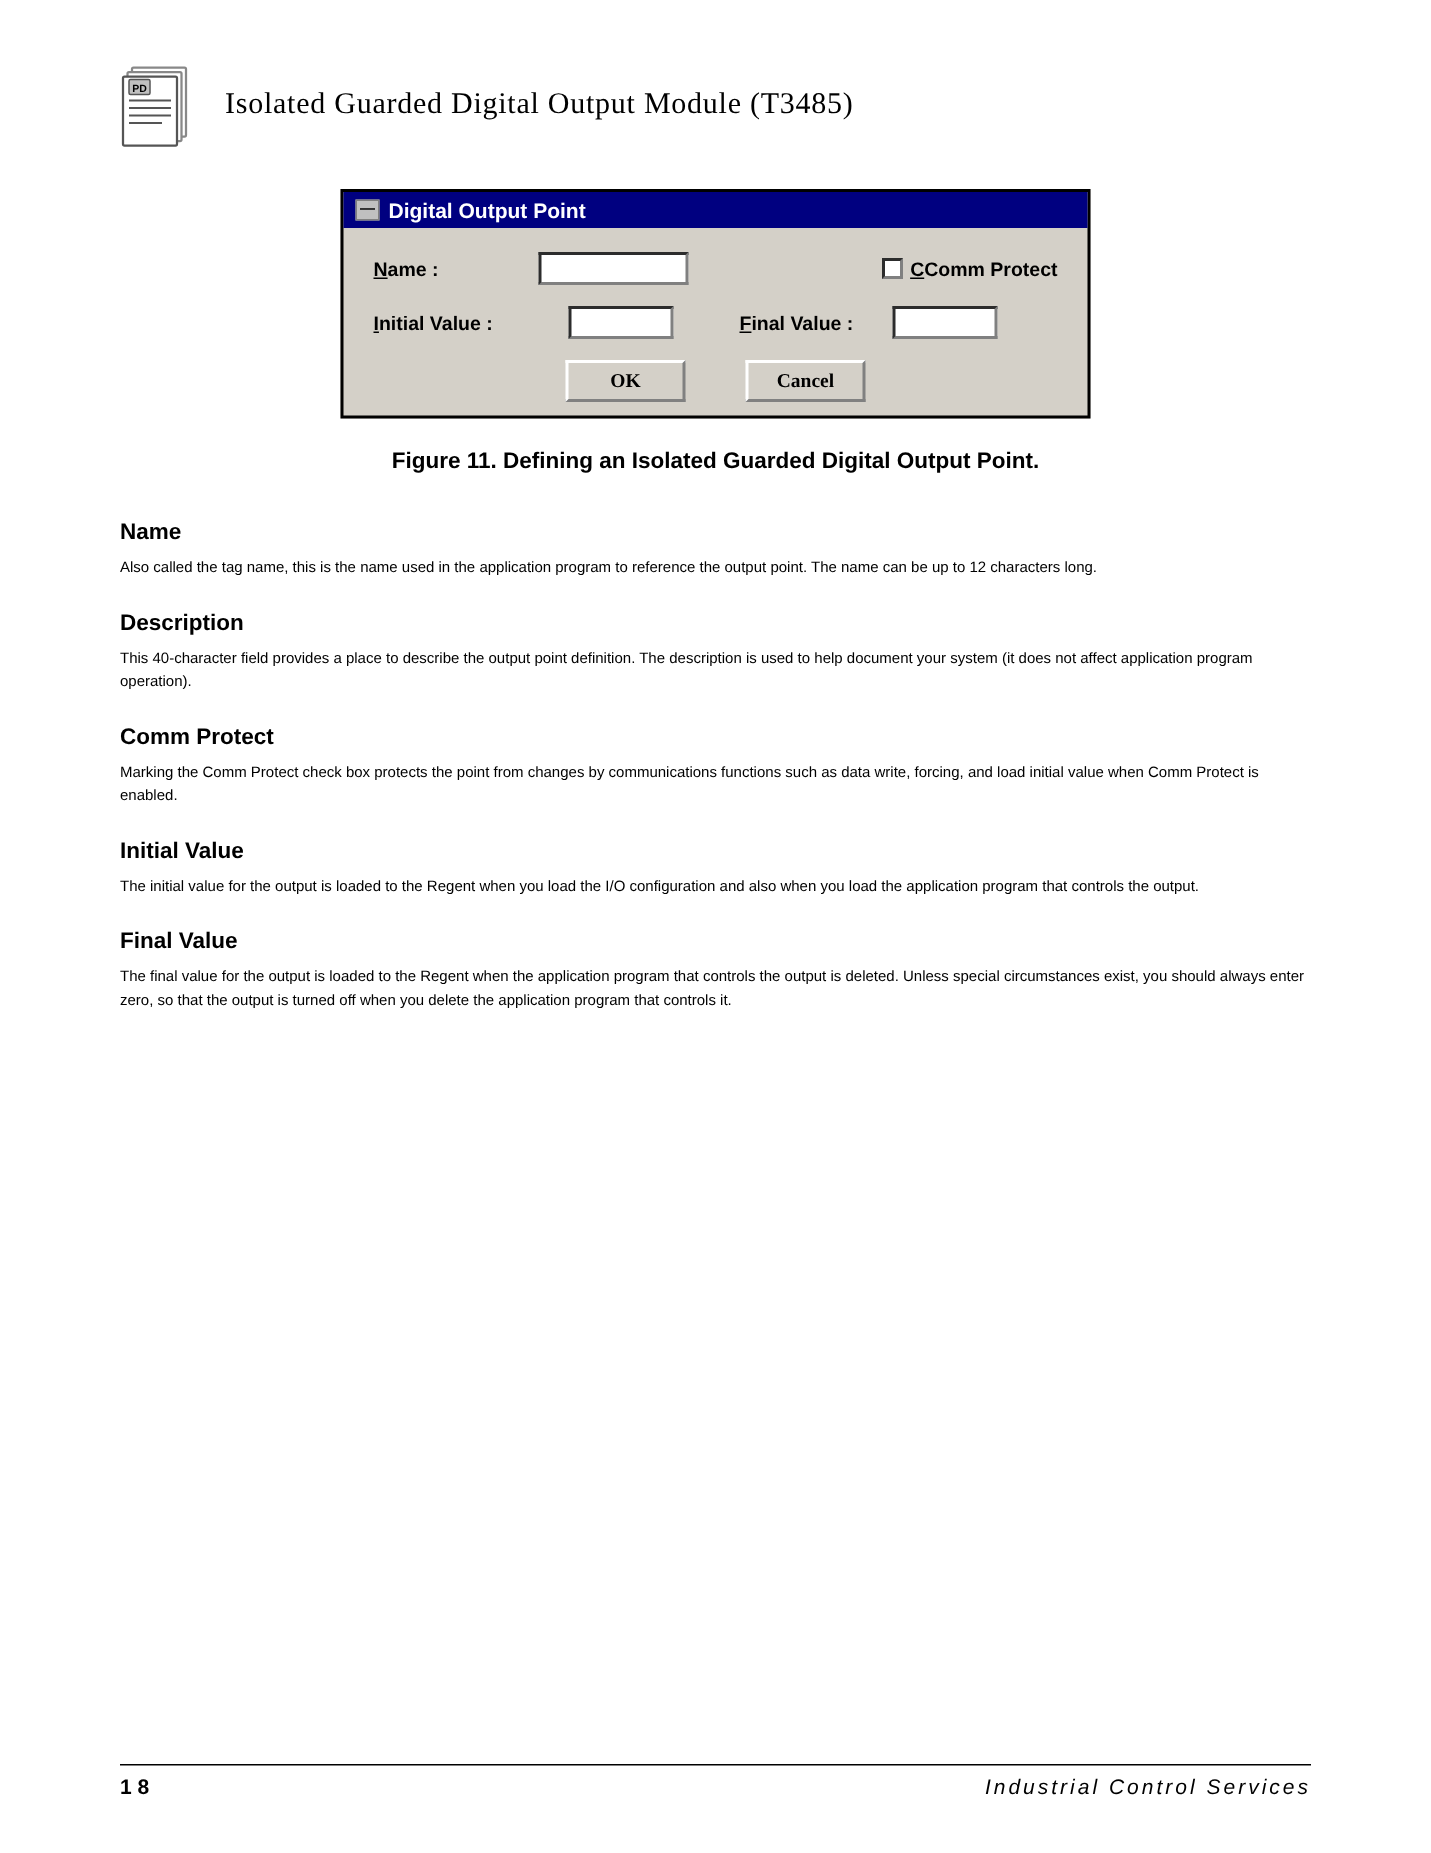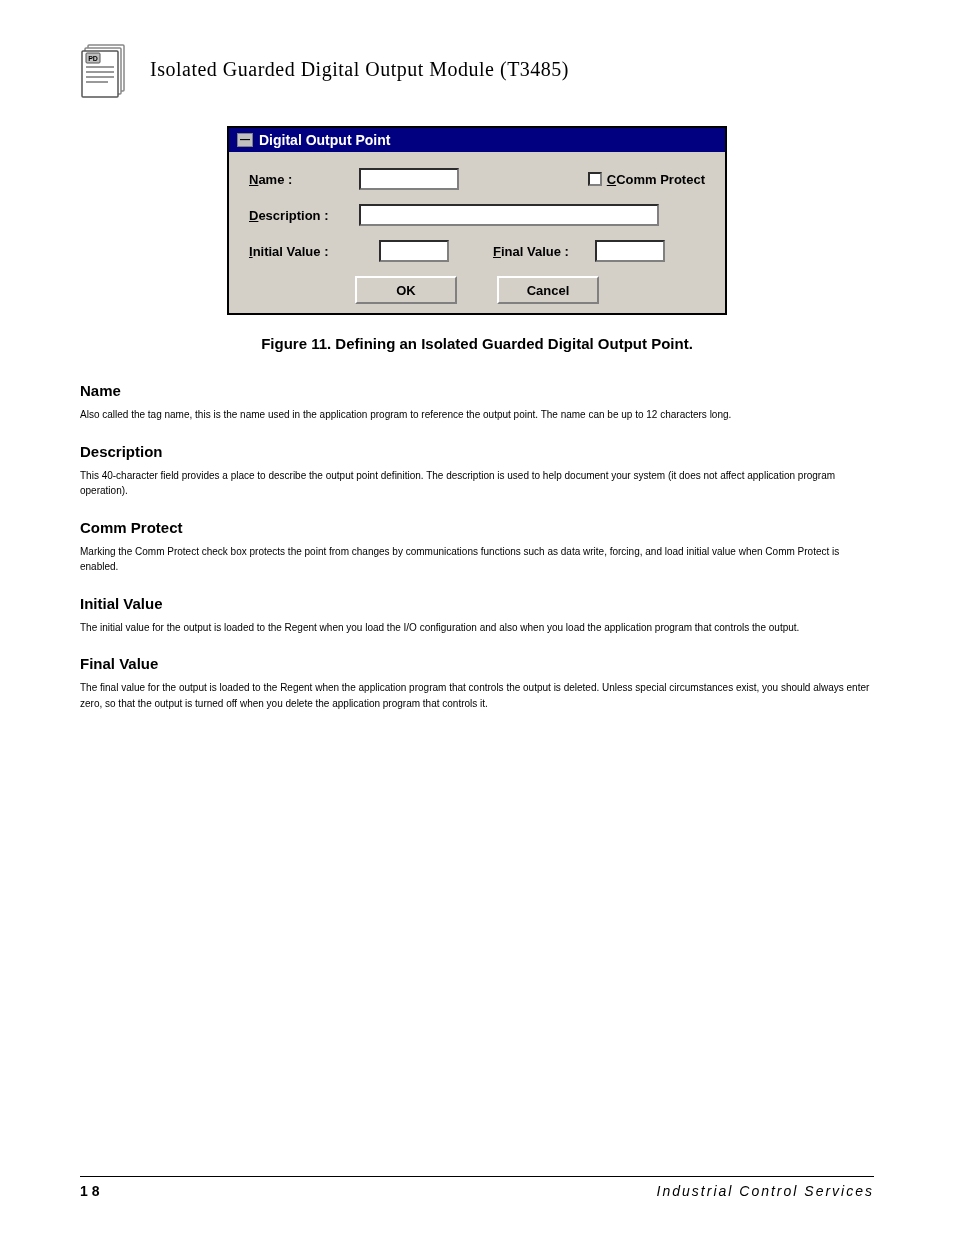--- a/index.html
+++ b/index.html
@@ -165,24 +165,24 @@
     }
 
     .dialog-buttons {
       display: flex;
       justify-content: center;
       gap: 40px;
       margin-top: 8px;
     }
 
     .win-button {
-      font-family: Liberation Sans, sans-serif;
-      font-size: 13px;
-      font-weight: bold;
-      width: 102px;
+      font-family: Liberation Serif, serif;
+      font-size: 13px;
+      font-weight: bold;
+      width: 80px;
       height: 28px;
       background: #d4d0c8;
       border-top: 2px solid #fff;
       border-left: 2px solid #fff;
       border-right: 2px solid #808080;
       border-bottom: 2px solid #808080;
       cursor: pointer;
     }
 
     
@@ -278,26 +278,20 @@
           <input class="dialog-input-short" type="text" value="" style="">
           <div style="flex:1;"></div>
           <div class="comm-protect-area">
             <span class="checkbox-box"></span>
             <span class="comm-protect-label">
               <span class="comm-protect-u">C</span><span>Comm Protect</span>
             </span>
           </div>
         </div>
 
-        <div class="dialog-row">
-          <label class="dialog-label">
-            <span class="dialog-label-underline">D</span>escription :
-          </label>
-          <input class="dialog-input-long" type="text" value="" style="">
-        </div>
 
         <div class="initial-final-row">
           <label class="dialog-label">
             <span class="dialog-label-underline">I</span>nitial Value :
           </label>
           <input class="dialog-input-tiny" type="text" value="" style="">
           <span class="final-label">
             <span class="final-label-u">F</span>inal Value :
           </span>
           <input class="dialog-input-tiny" type="text" value="" style="margin-left: 6px;">

